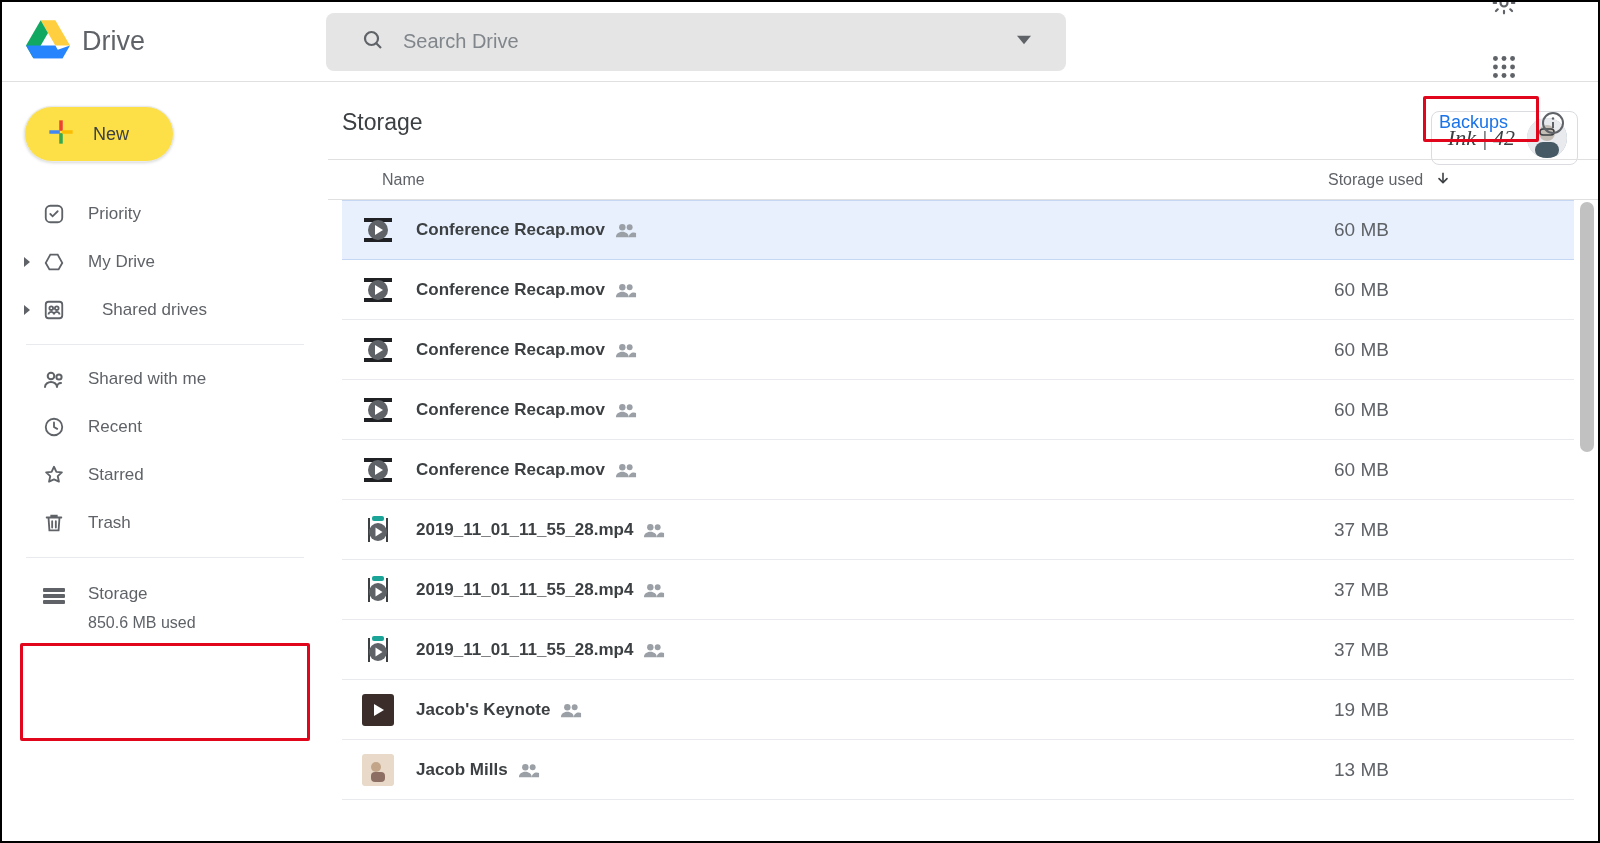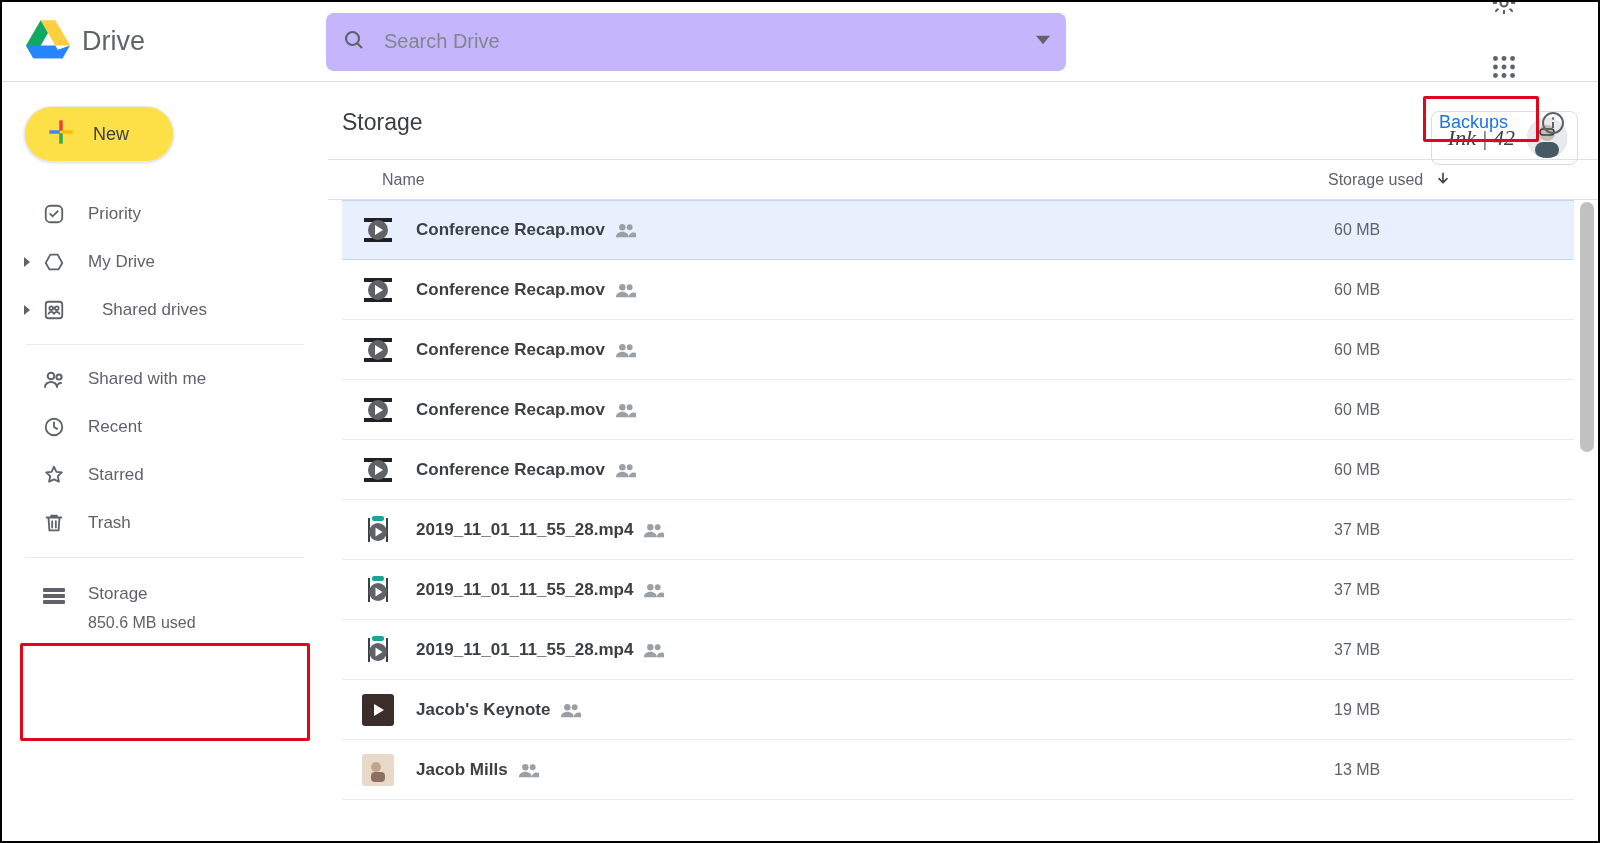--- a/index.html
+++ b/index.html
@@ -29,25 +29,25 @@
     cursor: pointer;
   }
   .brand-name {
     font-size: 27px;
     color: #5f6368;
     font-weight: 400;
   }
   .search-bar {
     flex: 0 0 740px;
     height: 58px;
-    background: #c4b5fd;
+    background: #e5e5e5;
     border-radius: 8px;
     display: flex;
     align-items: center;
-    padding: 0 16px;
+    padding: 0 35px;
     color: #5f6368;
     gap: 18px;
   }
   .search-bar input {
     flex: 1;
     border: none;
     background: transparent;
     font-size: 20px;
     color: #3c4043;
     outline: none;
@@ -256,21 +256,21 @@
     color: #3c4043;
   }
   .shared-icon {
     margin-left: 10px;
     color: #9aa0a6;
     display:flex;align-items:center;
   }
   .file-size {
     width: 240px;
     margin-left: auto;
-    font-size: 16px;
+    font-size: 19px;
     color: #5f6368;
     font-weight: 400;
   }
   .scrollbar {
     position: absolute;
     right: 4px;
     top: 2px;
     width: 14px;
     height: 250px;
     background: #c1c1c1;

